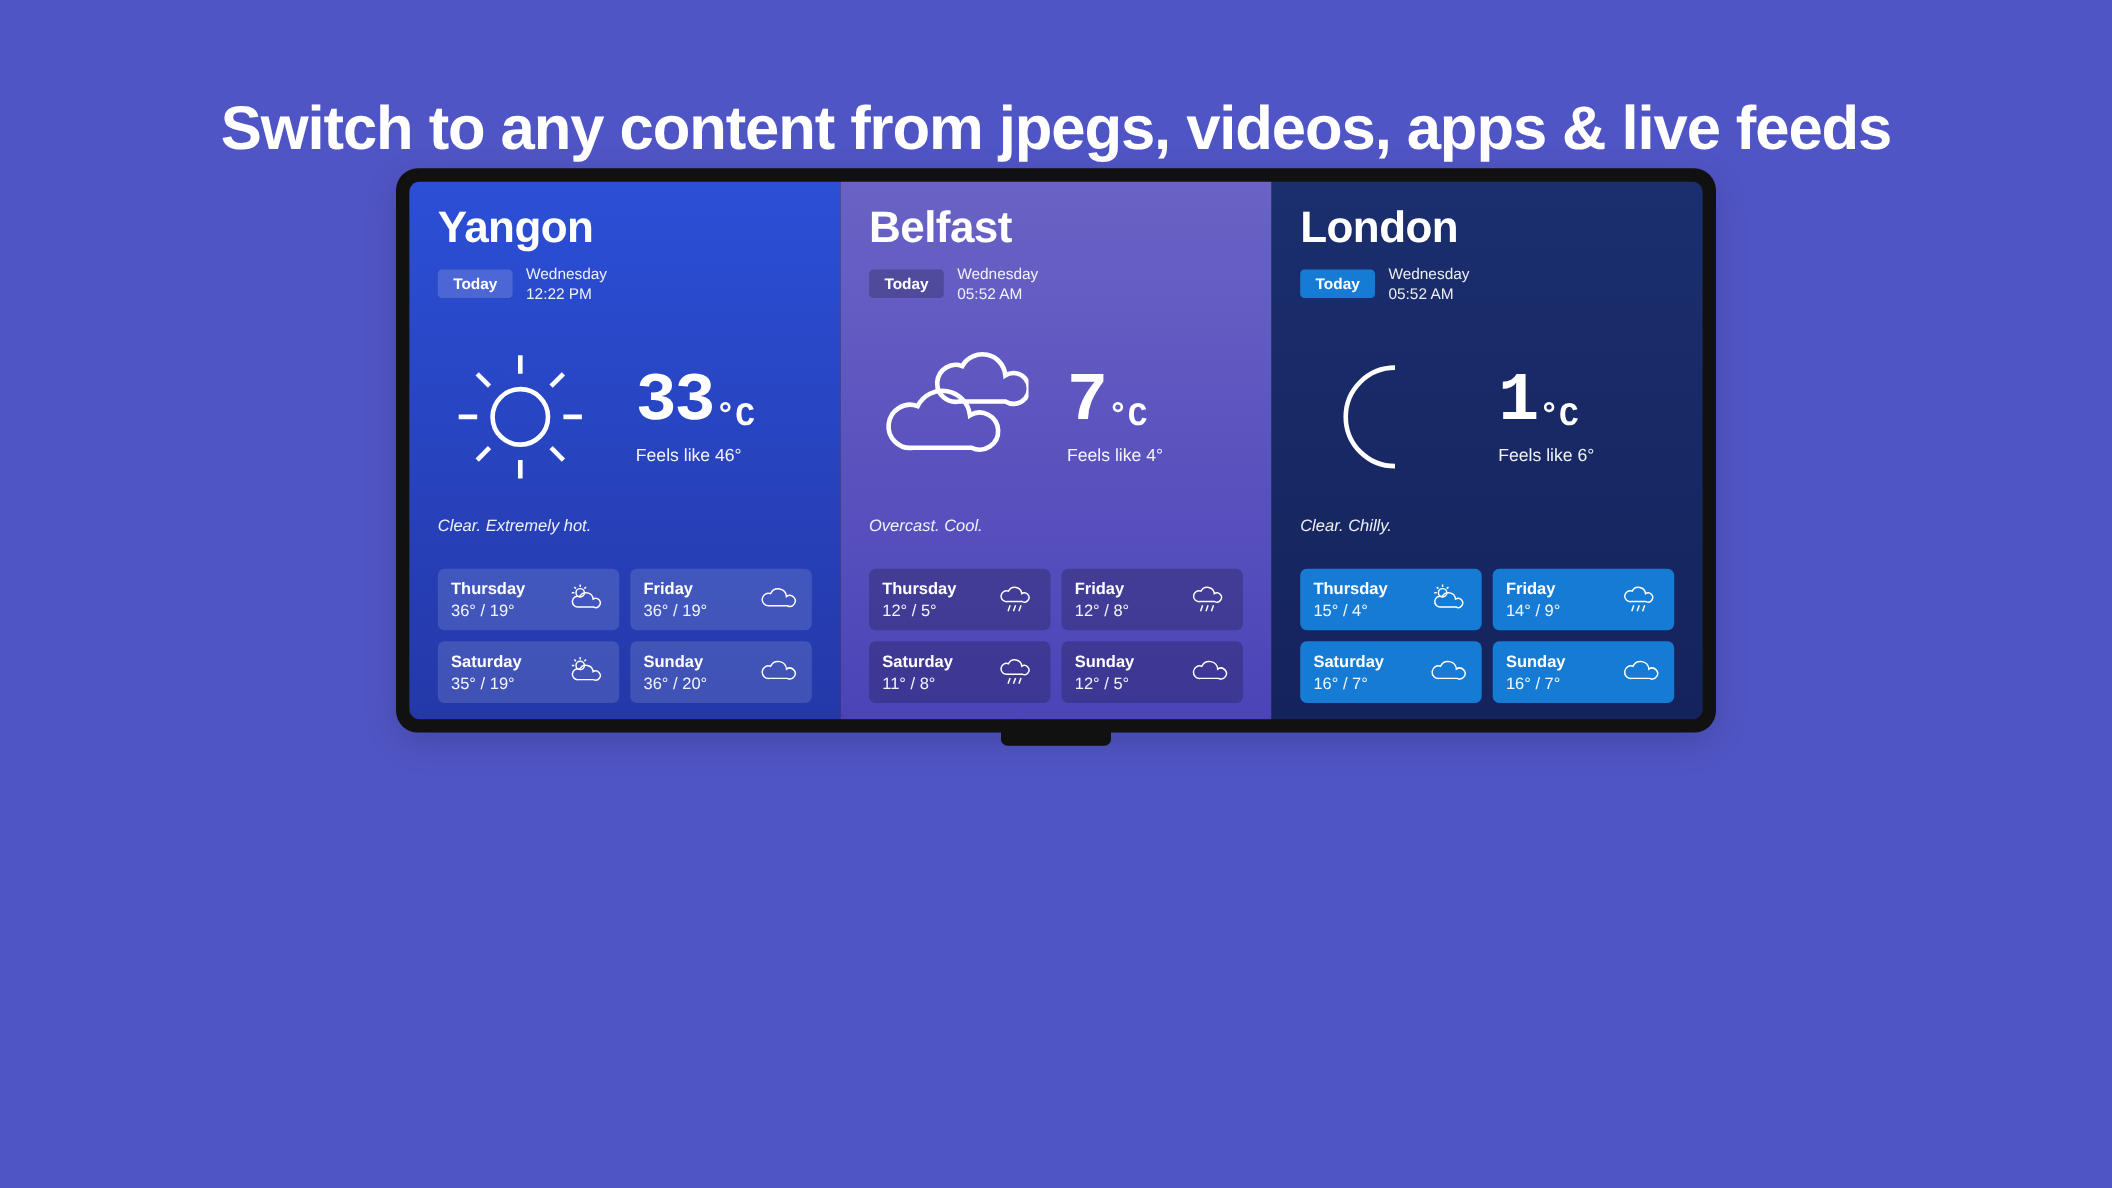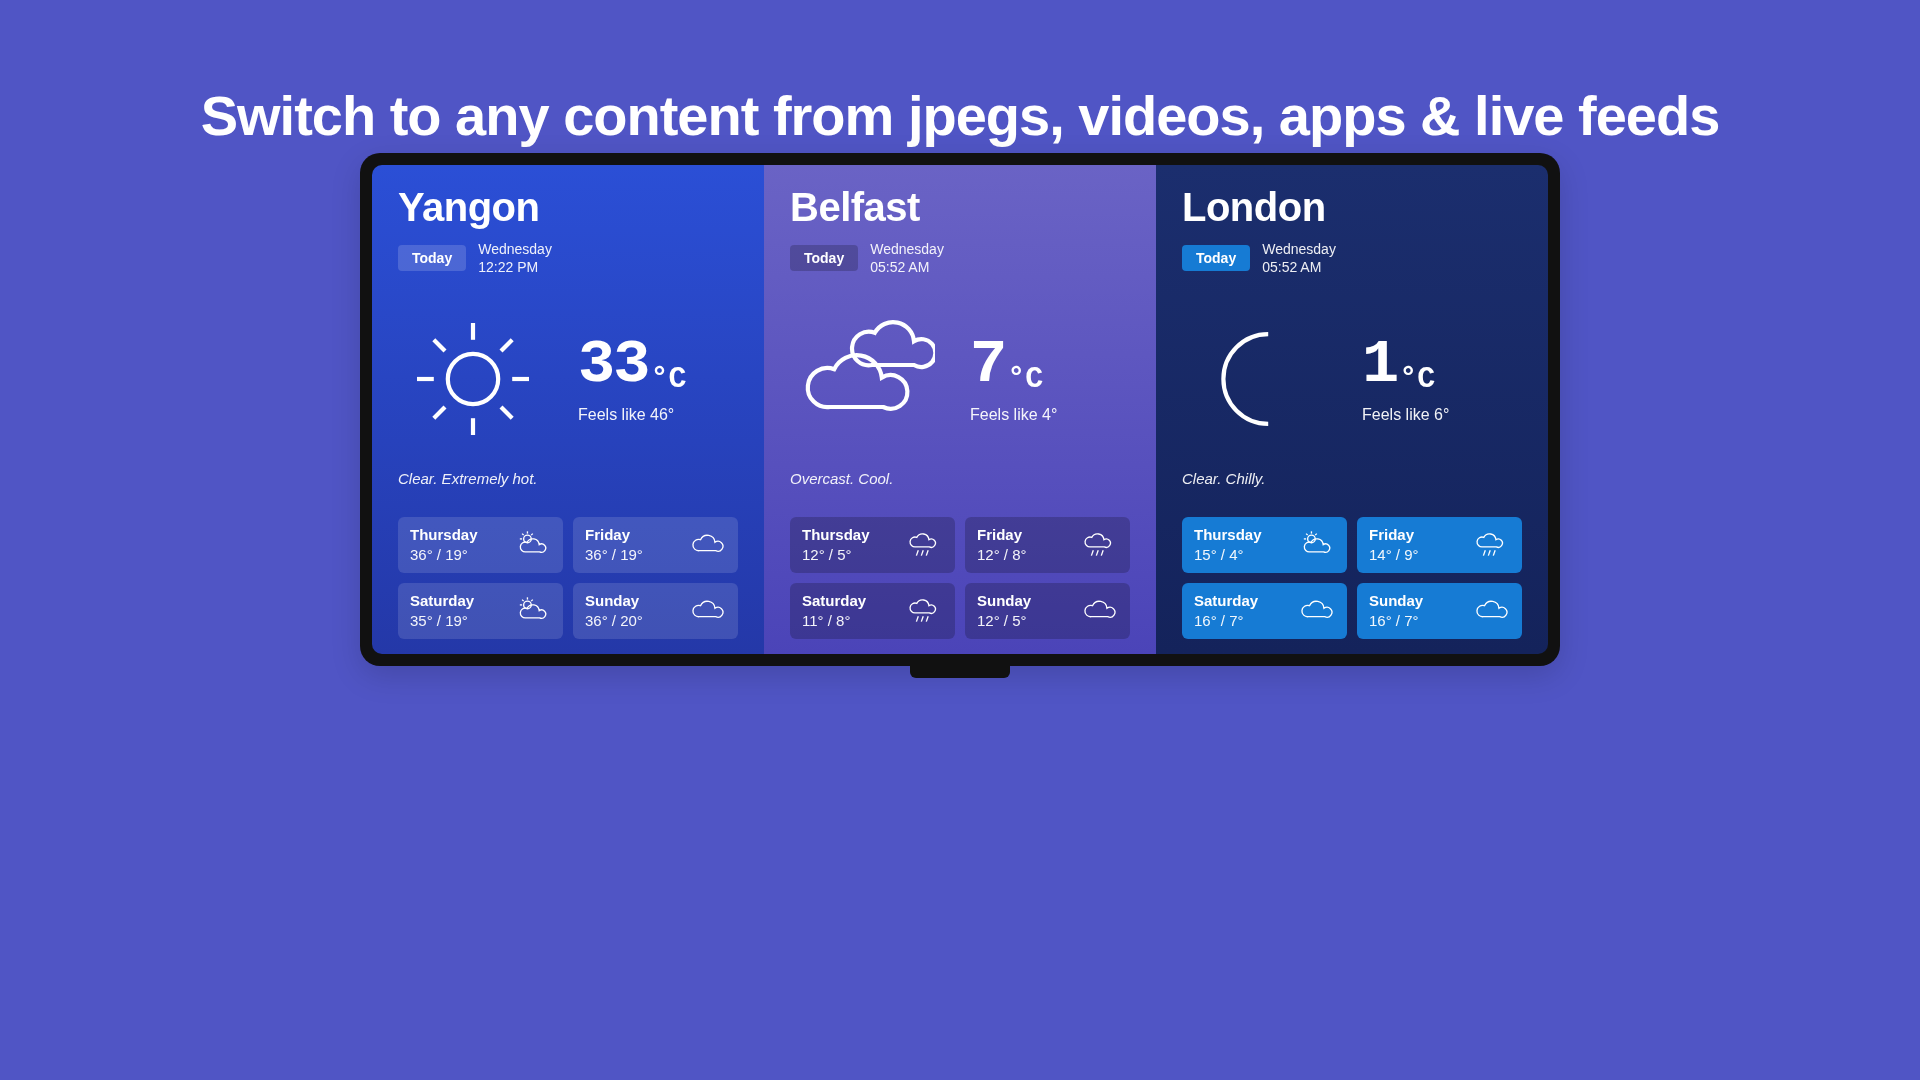--- a/index.html
+++ b/index.html
@@ -128,21 +128,21 @@
     }
 
     .forecast-grid {
       display: grid;
       grid-template-columns: 1fr 1fr;
       gap: 10px;
       margin-top: 30px;
     }
     .forecast-card {
       display: flex;
-      align-items: flex-start;
+      align-items: center;
       justify-content: space-between;
       padding: 9px 12px;
       border-radius: 6px;
     }
     .panel-0 .forecast-card { background: rgba(255,255,255,.13); }
     .panel-1 .forecast-card { background: rgba(0,0,0,.2); }
     .panel-2 .forecast-card { background: #167bd4; }
 
     .fc-text { display: flex; flex-direction: column; gap: 3px; }
     .fc-day { font-size: 15px; font-weight: 600; }

